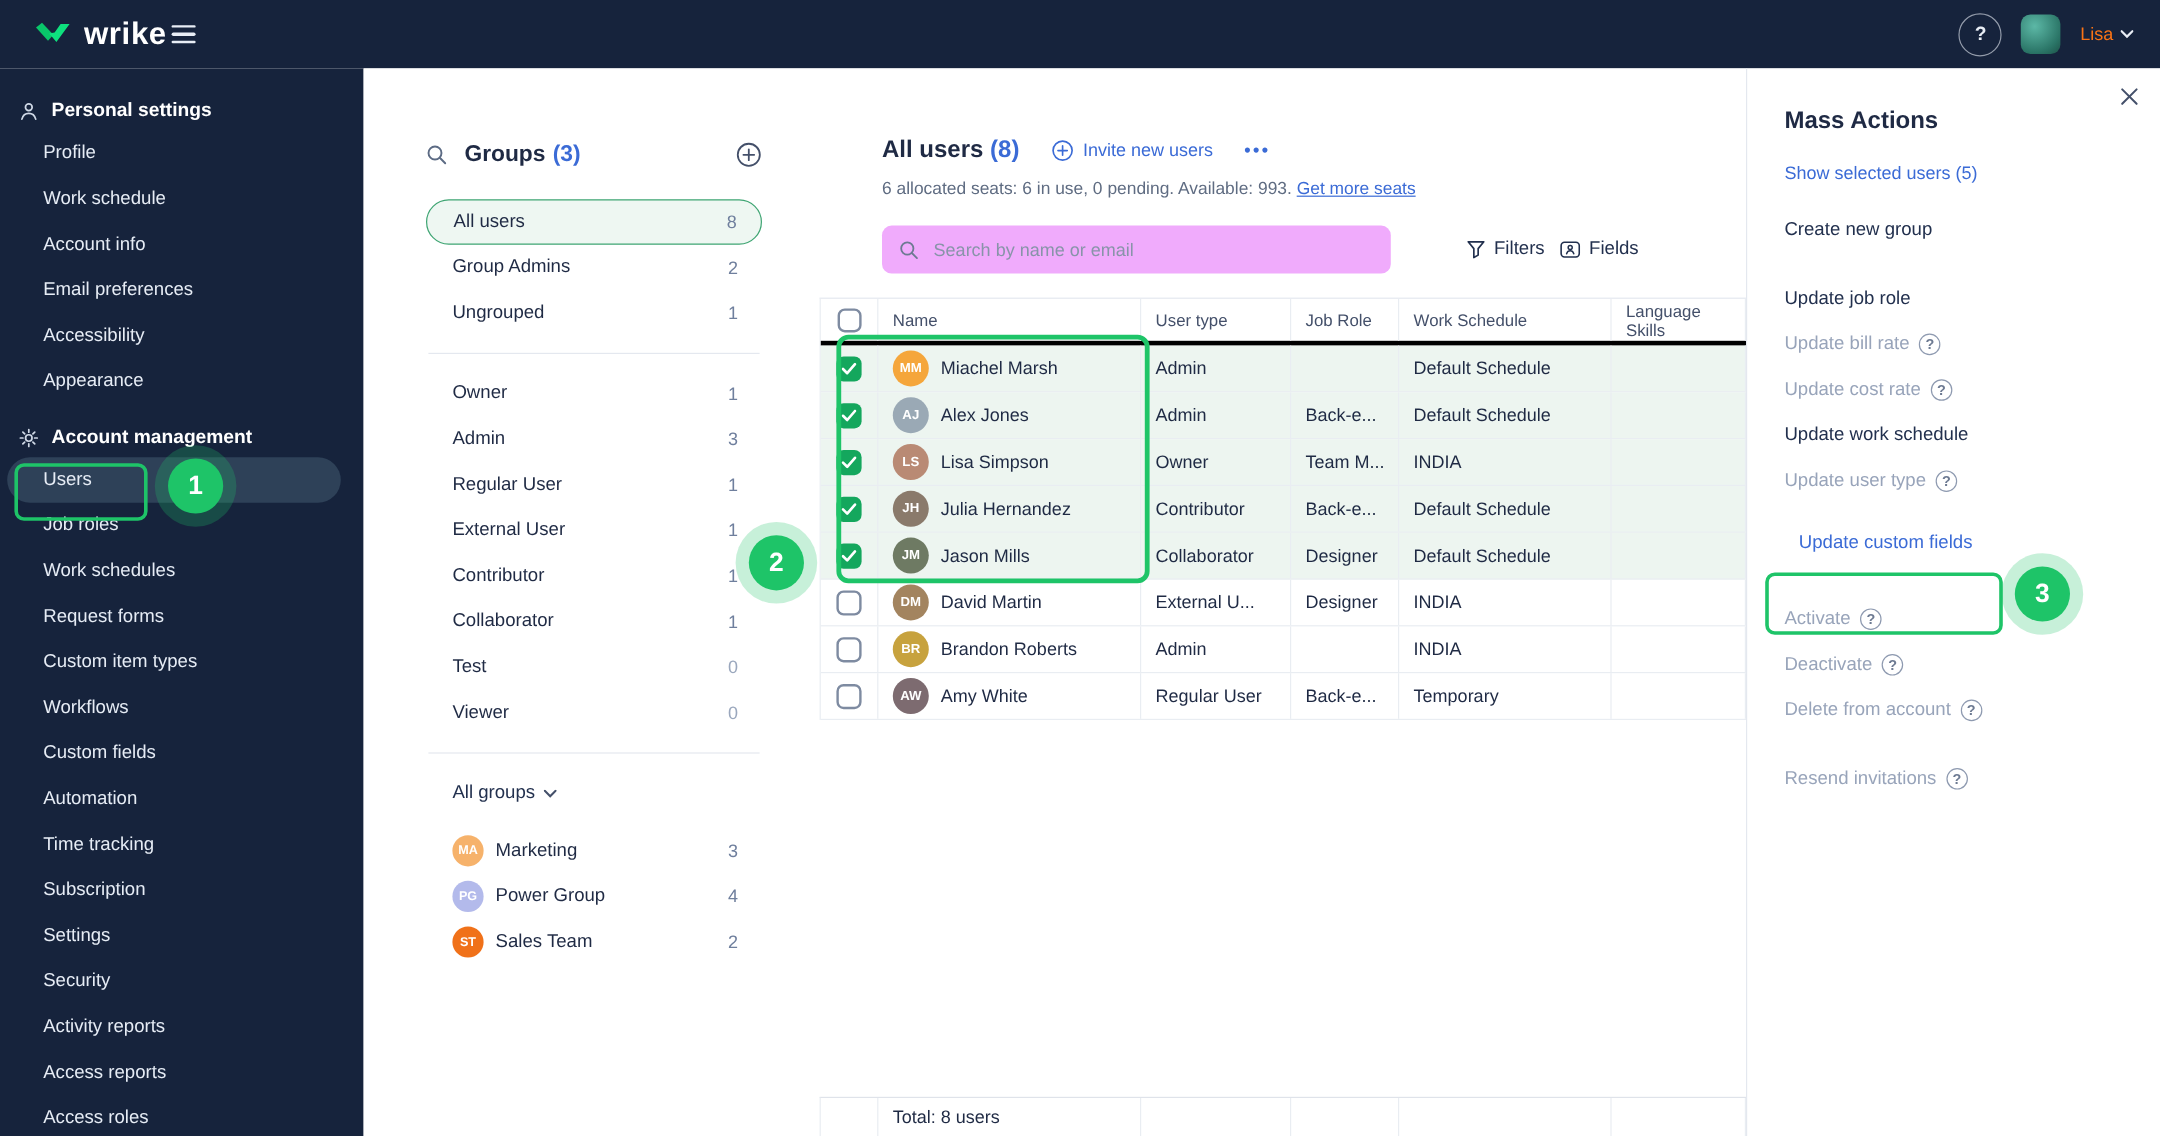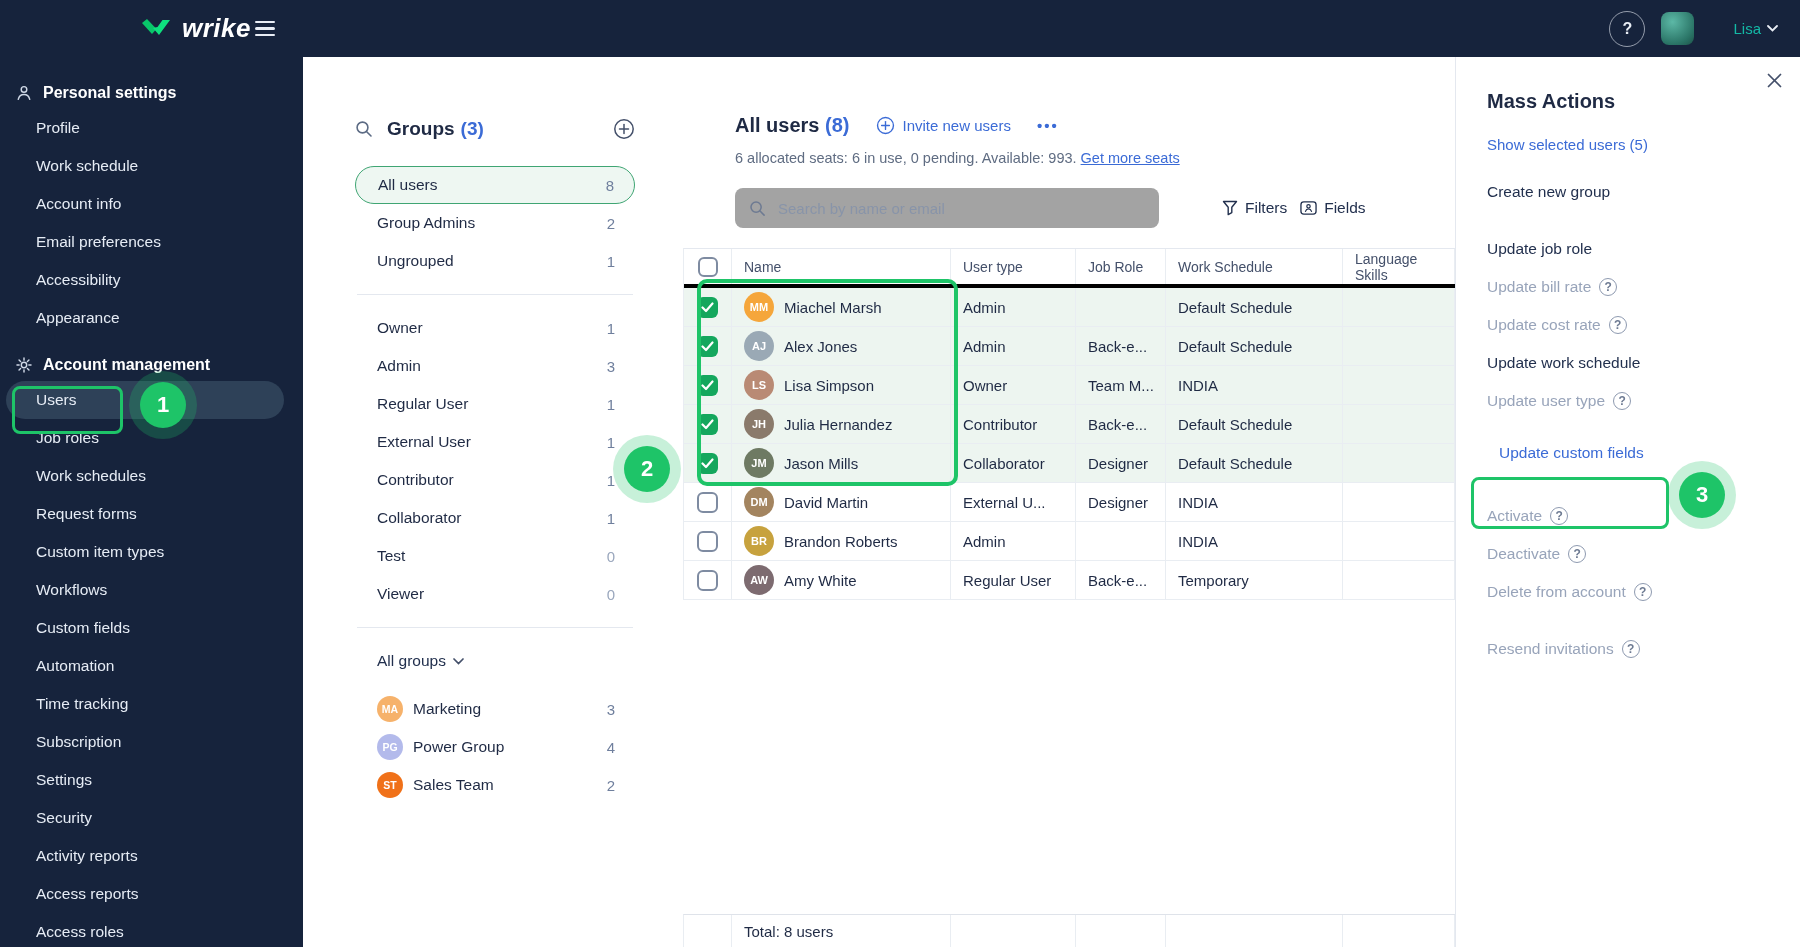--- a/index.html
+++ b/index.html
@@ -1,30 +1,30 @@
 <!DOCTYPE html>
 <html><head>
 <meta charset="utf-8">
 <style>
   html,body{margin:0;padding:0;background:#0d1526;}
   .app{width:1800px;height:947px;position:relative;background:#fff;overflow:hidden;
        font-family:"Liberation Sans",sans-serif;color:#1f2a44;}
   
   .topbar{height:57px;background:#16233c;display:flex;justify-content:space-between;align-items:center;}
-  .tb-left{width:303px;display:flex;align-items:center;justify-content:flex-end;padding:0 24px 0 28px;box-sizing:border-box;font-style:italic;}
+  .tb-left{width:303px;display:flex;align-items:center;justify-content:flex-start;padding:0 24px 0 28px;box-sizing:border-box;}
   .logo{display:flex;align-items:center;gap:8px;cursor:pointer;}
   .logo-text{color:#fff;font-size:26px;font-weight:bold;letter-spacing:.5px;}
   .hamburger{display:flex;flex-direction:column;gap:4px;cursor:pointer;padding:4px;}
   .hamburger span{display:block;width:20px;height:2.6px;background:#e8edf5;border-radius:2px;}
   .tb-right{display:flex;align-items:center;gap:16px;padding-right:22px;}
   .help-circle{width:34px;height:34px;border:1.6px solid rgba(232,237,245,.6);border-radius:50%;
        color:#e8edf5;display:flex;align-items:center;justify-content:center;font-size:16px;font-weight:bold;cursor:pointer;}
   .tb-avatar{width:33px;height:33px;border-radius:8px;
        background:radial-gradient(circle at 35% 30%,#5cb8a6,#2a7466 70%,#1d5248);}
-  .tb-user{display:flex;align-items:center;gap:6px;color:#14b8a6;font-size:15px;cursor:pointer;margin-left:23px;}
+  .tb-user{display:flex;align-items:center;gap:6px;color:#f97316;font-size:15px;cursor:pointer;}
   
   .body{display:flex;height:890px;}
   
   .sidebar{width:303px;flex-shrink:0;background:#16233c;padding-top:20px;box-sizing:border-box;overflow:hidden;}
   .sb-head{display:flex;align-items:center;gap:9px;padding-left:14px;height:32px;color:#fff;font-size:16px;font-weight:bold;}
   .sb-head .sb-ic{width:20px;display:flex;justify-content:center;color:#cfd8e6;}
   .sb-item{height:38px;display:flex;align-items:center;padding-left:36px;font-size:15.5px;color:#e6ecf5;cursor:pointer;}
   .sb-item.selected{background:#2e4158;border-radius:19px;margin:0 19px 0 6px;padding-left:30px;}
   .sb-sec2{margin-top:12px;}
   .users-label{position:relative;z-index:2;}
@@ -52,21 +52,21 @@
   .users{flex:1;position:relative;box-sizing:border-box;min-width:0;}
   .up-head{padding:55px 0 0 52px;}
   .up-titlerow{display:flex;align-items:center;height:26px;gap:26px;}
   .up-title{font-size:20px;font-weight:bold;}
   .up-title .blue{color:#3b6bd6;}
   .invite{display:flex;align-items:center;gap:8px;color:#3b6bd6;font-size:15px;cursor:pointer;}
   .more-dots{color:#3b6bd6;font-size:15px;font-weight:bold;letter-spacing:2px;cursor:pointer;}
   .seats{margin-top:12px;font-size:14.5px;color:#5f6c82;}
   .seats a{color:#3b6bd6;text-decoration:underline;cursor:pointer;}
   .searchrow{margin-top:22px;display:flex;align-items:center;}
-  .searchbox{width:424px;height:40px;background:#a3a3a3;border-radius:8px;display:flex;align-items:center;padding:0 14px;box-sizing:border-box;gap:10px;}
+  .searchbox{width:424px;height:40px;background:#f0abfc;border-radius:8px;display:flex;align-items:center;padding:0 14px;box-sizing:border-box;gap:10px;}
   .searchbox input{border:none;background:transparent;outline:none;font-size:15px;flex:1;
        font-family:"Liberation Sans",sans-serif;color:#1f2a44;}
   .searchbox input::placeholder{color:#8894a9;}
   .toolbtn{display:flex;align-items:center;gap:7px;font-size:15.5px;color:#22304e;cursor:pointer;}
   .f1{margin-left:63px;} .f2{margin-left:13px;}
   
   .table{margin-top:20px;border-top:1px solid #e4e8ef;border-left:1px solid #e9edf2;}
   .thead,.trow,.tfoot{display:grid;grid-template-columns:48px 219px 125px 90px 177px minmax(0,1fr);}
   .thead{height:35px;border-bottom:4px solid #000000;}
   .th{display:flex;align-items:center;padding:0 12px;font-size:14px;color:#44506a;border-right:1px solid #e9edf2;box-sizing:border-box;}

